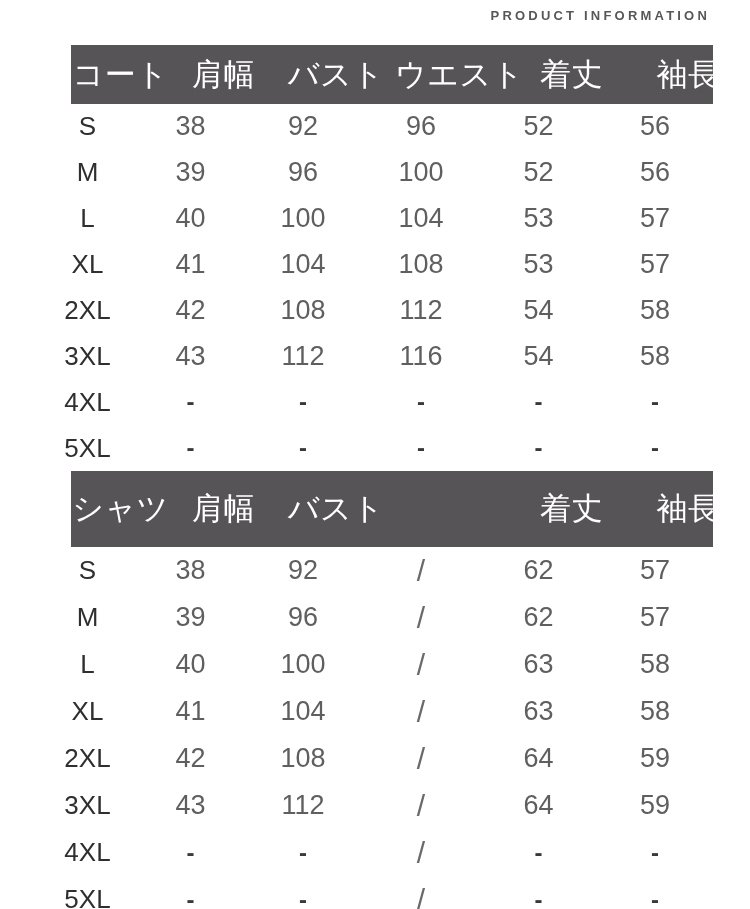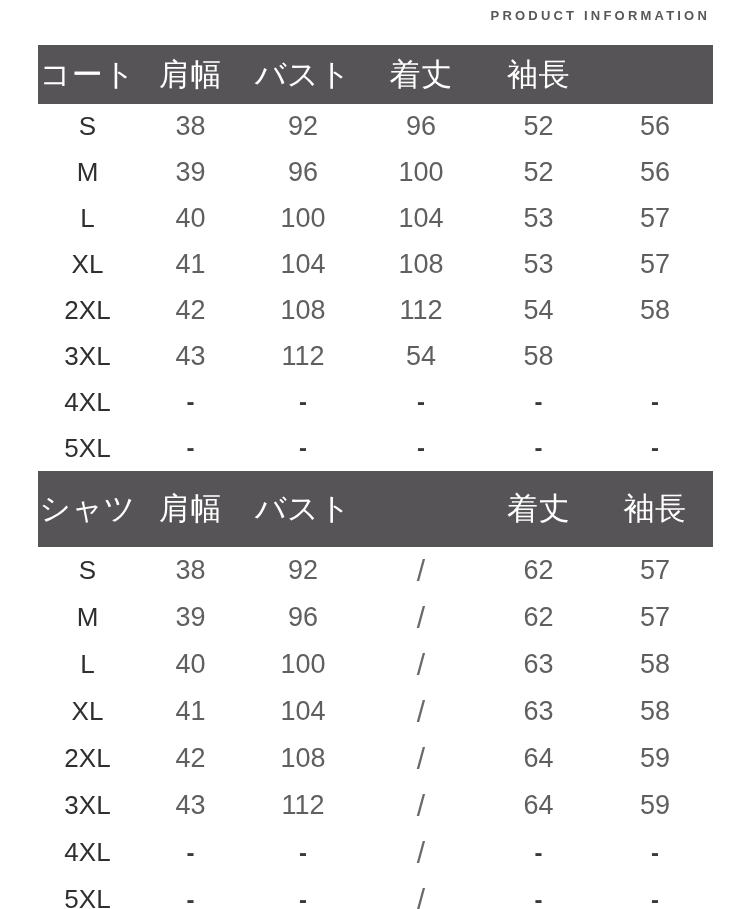--- a/index.html
+++ b/index.html
@@ -25,20 +25,21 @@
 
   .thead, .trow {
     display: grid;
     grid-template-columns: 99px 107px 118px 118px 117px 116px;
     align-items: center;
   }
 
   .thead {
     background: #565456;
     color: #ffffff;
+    margin-left: 33px;
   }
 
   .size-table-coat .thead { height: 59px; }
   .size-table-shirt .thead { height: 76px; }
 
   .thead .cell {
     font-size: 31px;
     font-weight: 500;
     text-align: center;
     white-space: nowrap;
@@ -77,20 +78,21 @@
 <body>
 
 <div class="page-title">PRODUCT INFORMATION</div>
 
 <div class="tables-wrap" id="tables-wrap">
     <div class="size-table size-table-coat">
       <div class="thead">
         <div class="cell">コート</div>
         <div class="cell">肩幅</div>
         <div class="cell">バスト</div>
+        <div class="cell">ウエスト</div>
         <div class="cell">着丈</div>
         <div class="cell">袖長</div>
       </div>
       <div class="trow">
         <div class="cell size-label">S</div>
         <div class="cell">38</div>
         <div class="cell">92</div>
         <div class="cell">96</div>
         <div class="cell">52</div>
         <div class="cell">56</div>
@@ -124,20 +126,21 @@
         <div class="cell">42</div>
         <div class="cell">108</div>
         <div class="cell">112</div>
         <div class="cell">54</div>
         <div class="cell">58</div>
       </div>
       <div class="trow">
         <div class="cell size-label">3XL</div>
         <div class="cell">43</div>
         <div class="cell">112</div>
+        <div class="cell">116</div>
         <div class="cell">54</div>
         <div class="cell">58</div>
       </div>
       <div class="trow">
         <div class="cell size-label">4XL</div>
         <div class="cell dash">-</div>
         <div class="cell dash">-</div>
         <div class="cell dash">-</div>
         <div class="cell dash">-</div>
         <div class="cell dash">-</div>

